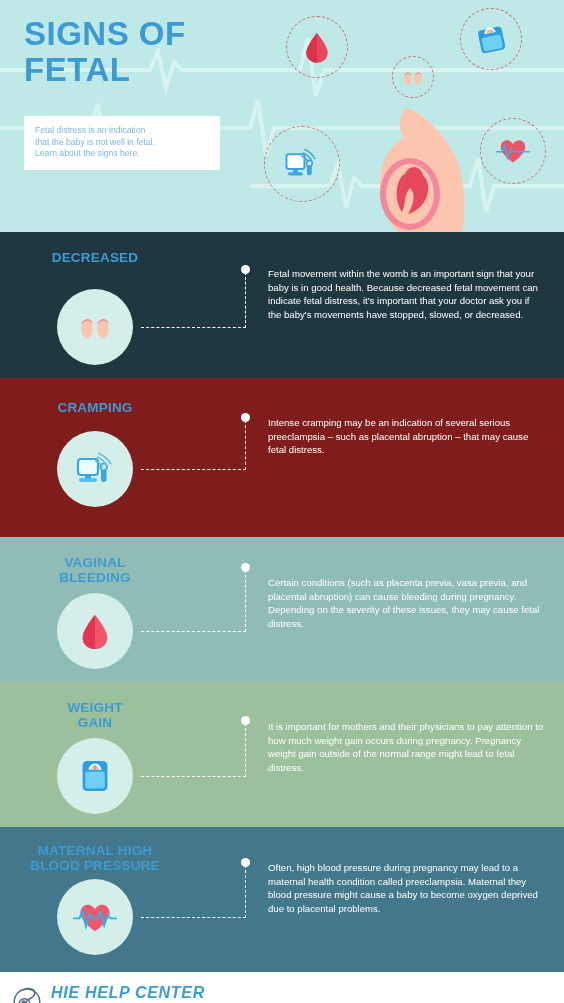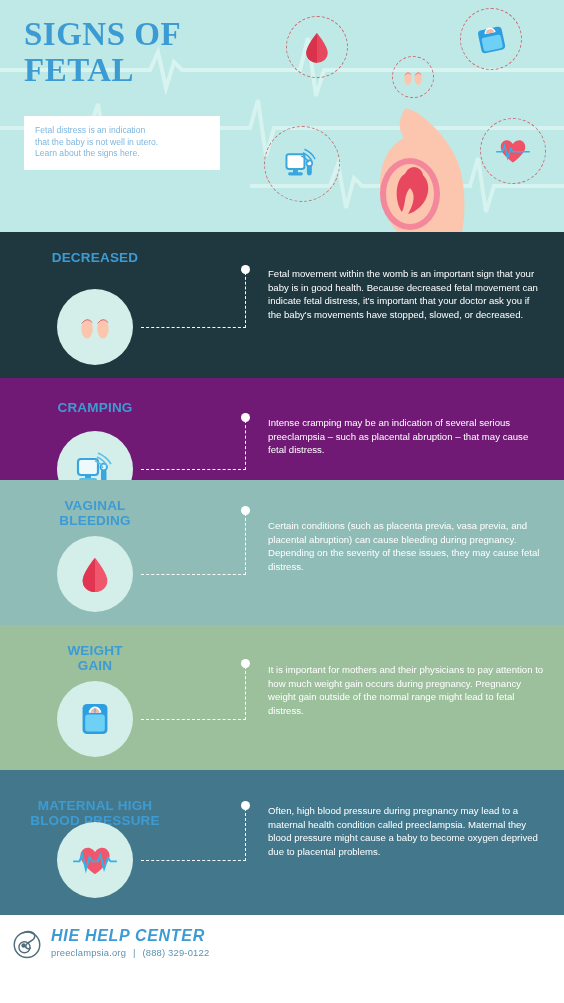--- a/index.html
+++ b/index.html
@@ -14,21 +14,21 @@
   
   .header {
     position: relative; width: 564px; height: 232px;
     background: #bfe9e6; overflow: hidden;
   }
   .hdr-left { position: absolute; left: 24px; top: 16px; width: 250px; z-index: 5; }
   .hdr-title {
     font-size: 33px; line-height: 36px; font-weight: bold;
     letter-spacing: .5px; color: #3d9bd4; text-transform: uppercase;
   }
-  .hdr-title .ln { display: block; font-family: Liberation Serif, serif; }
+  .hdr-title .ln { display: block; }
   .intro-box {
     margin-top: 28px; background: #ffffff; width: 196px;
     padding: 9px 10px 10px 11px;
   }
   .intro-box p {
     font-size: 8.6px; line-height: 11.5px; color: #7fb6e0;
     font-family: "Liberation Sans", sans-serif;
   }
   .ekg { position: absolute; left: 0; top: 0; width: 564px; height: 232px; z-index: 1; }
 
@@ -148,21 +148,21 @@
       </svg>
     </div>
 
     <div class="hdr-left">
       <div class="hdr-title">
         <span class="ln">Signs of</span>
         <span class="ln">Fetal</span>
       </div>
       <div class="intro-box">
         <p>Fetal distress is an indication</p>
-        <p>that the baby is not well in utero.</p>
+        <p>that the baby is not well in fetal.</p>
         <p>Learn about the signs here.</p>
       </div>
     </div>
   </div>
 
   <div class="section" style="height:146px; background:#1f3840;">
     <div class="sec-title" style="top:18px;">
       <span class="ln">Decreased</span>
     </div>
     <div class="icon-circle" style="left:57px; top:57px;">
@@ -172,21 +172,21 @@
         <path d="M5,13 Q11,5 17,12" fill="none" stroke="#d8647a" stroke-width="1.1"></path>
         <path d="M23,13 Q29,5 35,12" fill="none" stroke="#d8647a" stroke-width="1.1"></path>
       </svg>
     </div>
     <div class="conn-h" style="left:141px; top:95px; width:105px;"></div>
     <div class="conn-v" style="left:245px; top:40px; height:56px;"></div>
     <div class="conn-dot" style="left:241px; top:33px;"></div>
     <div class="sec-body" style="top:35px;">Fetal movement within the womb is an important sign that your baby is in good health. Because decreased fetal movement can indicate fetal distress, it's important that your doctor ask you if the baby's movements have stopped, slowed, or decreased.</div>
   </div>
 
-  <div class="section" style="height:102px; background:#701a75;">
+  <div class="section" style="height:159px; background:#7f1d1d;">
     <div class="sec-title" style="top:22px;">
       <span class="ln">Cramping</span>
     </div>
     <div class="icon-circle" style="left:57px; top:53px;">
       <svg viewBox="0 0 44 44" width="44" height="44">
         <rect x="5" y="12" width="20" height="16" rx="3" fill="#eef9fb" stroke="#3aa6e0" stroke-width="2.2"></rect>
         <rect x="12" y="28" width="6" height="4" fill="#3aa6e0"></rect>
         <rect x="6" y="31" width="18" height="4" rx="2" fill="#59c0ea"></rect>
         <rect x="28" y="22" width="5.5" height="13" rx="2.7" fill="#3aa6e0"></rect>
         <circle cx="30.7" cy="20" r="3.3" fill="#eef9fb" stroke="#3aa6e0" stroke-width="1.8"></circle>
@@ -232,21 +232,21 @@
         <line x1="18" y1="12" x2="18" y2="7" stroke="#2d9fe0" stroke-width="1"></line>
       </svg>
     </div>
     <div class="conn-h" style="left:141px; top:94px; width:105px;"></div>
     <div class="conn-v" style="left:245px; top:41px; height:54px;"></div>
     <div class="conn-dot" style="left:241px; top:34px;"></div>
     <div class="sec-body" style="top:38px;">It is important for mothers and their physicians to pay attention to how much weight gain occurs during pregnancy. Pregnancy weight gain outside of the normal range might lead to fetal distress.</div>
   </div>
 
   <div class="section" style="height:141px; background:#43788c;">
-    <div class="sec-title" style="top:28px;">
+    <div class="sec-title" style="top:16px;">
       <span class="ln">Maternal High</span>
       <span class="ln">Blood Pressure</span>
     </div>
     <div class="icon-circle" style="left:57px; top:52px;">
       <svg viewBox="0 0 48 34" width="44" height="31">
         <path d="M24,32 C24,32 8,21 8,12 C8,6.5 12,3 16,3 C20,3 23,6 24,8 C25,6 28,3 32,3 C36,3 40,6.5 40,12 C40,21 24,32 24,32 Z" fill="#f0566c"></path>
         <path d="M0,18 L7,18 L10,10 L14,27 L18,13 L21,18 L27,18 L30,11 L34,26 L38,14 L41,18 L48,18" fill="none" stroke="#2fb4ea" stroke-width="2.1"></path>
       </svg>
     </div>
     <div class="conn-h" style="left:141px; top:90px; width:105px;"></div>

